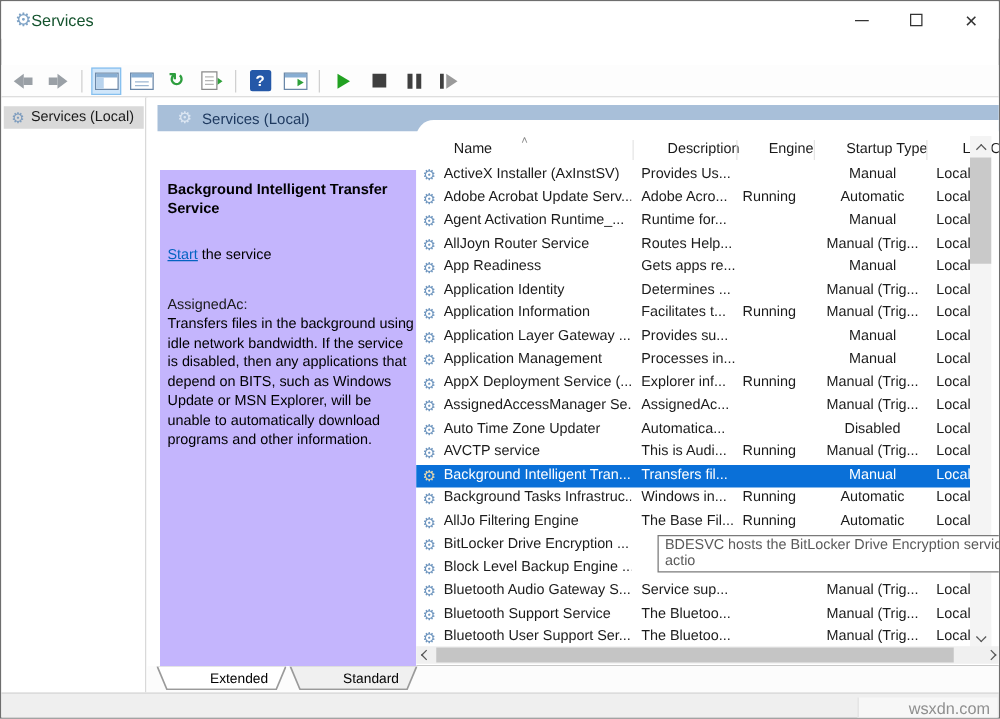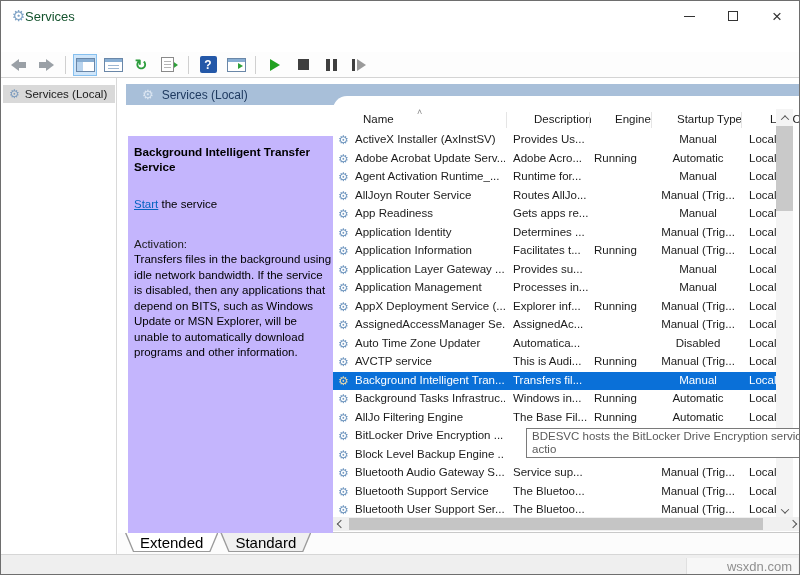--- a/index.html
+++ b/index.html
@@ -99,21 +99,21 @@
     border:1px solid #7a7a7a; padding:1px 5px; font-size:11.5px; color:#5a5a5a; line-height:13px; z-index:5; }
   .tooltip div { white-space:nowrap; overflow:hidden; }
   
   .tabstrip { position:absolute; left:117px; top:532px; width:683px; height:21px; background:#fcfcfc; display:flex; padding-left:7px; }
   .tab { position:relative; height:19px; padding:0 15px; margin-right:2px; display:flex; align-items:center; justify-content:center; }
   .tab::before { content:""; position:absolute; inset:0; background:#9a9a9a;
     clip-path:polygon(0 0, 100% 0, calc(100% - 8px) 100%, 8px 100%); }
   .tab::after { content:""; position:absolute; inset:0; background:#fff;
     clip-path:polygon(1.5px 0, calc(100% - 1.5px) 0, calc(100% - 9px) calc(100% - 1px), 9px calc(100% - 1px)); }
   .tab.inactive::after { background:#f0f0f0; }
-  .tab span { position:relative; z-index:1; font-size:15px; color:#000; }
+  .tab span { position:relative; z-index:1; font-size:11px; color:#000;margin-left:28px; }
   .statusbar { position:absolute; left:0; top:553px; width:100%; height:22px; background:#efefef; border-top:1px solid #d6d6d6; }
   .watermark { position:absolute; right:1px; top:3px; width:112px; height:18px; background:#f7f7f7;
     border-left:1px solid #e0e0e0; color:#8f8f8f; font-size:13px; text-align:right; padding-right:6px; line-height:18px; }
 </style>
 </head>
 <body>
 
 <div id="window">
 
   <div class="titlebar">
@@ -211,21 +211,21 @@
     <div class="panel-header">
       <span class="gear ph-gear">⚙</span>
       <span>Services (Local)</span>
     </div>
 
     <div class="info-pane">
       <div class="svc-title">Background Intelligent Transfer Service</div>
       <div class="start-line">
         <a href="#" class="start-link">Start</a><span> the service</span>
       </div>
-      <div class="desc-label">Activation:</div>
+      <div class="desc-label">AssignedAc:</div>
       <div class="desc-text">Transfers files in the background using idle network bandwidth. If the service is disabled, then any applications that depend on BITS, such as Windows Update or MSN Explorer, will be unable to automatically download programs and other information.</div>
     </div>
 
     <div class="list-card">
       <div class="hdr-row">
         <span class="sort-ind">˄</span>
         <span class="hdr-cell hc-name">Name</span>
         <span class="hdr-cell hc-desc">Description</span>
         <span class="hdr-cell hc-status">Engine</span>
         <span class="hdr-cell hc-startup">Startup Type</span>
@@ -257,21 +257,21 @@
             <span class="gear">⚙</span>
             <span class="cell c-name">Agent Activation Runtime_...</span>
             <span class="cell c-description">Runtime for...</span>
             <span class="cell c-status"></span>
             <span class="cell c-startup">Manual</span>
             <span class="cell c-logon">Local Sy</span>
           </div>
           <div class="row">
             <span class="gear">⚙</span>
             <span class="cell c-name">AllJoyn Router Service</span>
-            <span class="cell c-description">Routes AllJo...</span>
+            <span class="cell c-description">Routes Help...</span>
             <span class="cell c-status"></span>
             <span class="cell c-startup">Manual (Trig...</span>
             <span class="cell c-logon">Local Se</span>
           </div>
           <div class="row">
             <span class="gear">⚙</span>
             <span class="cell c-name">App Readiness</span>
             <span class="cell c-description">Gets apps re...</span>
             <span class="cell c-status"></span>
             <span class="cell c-startup">Manual</span>

